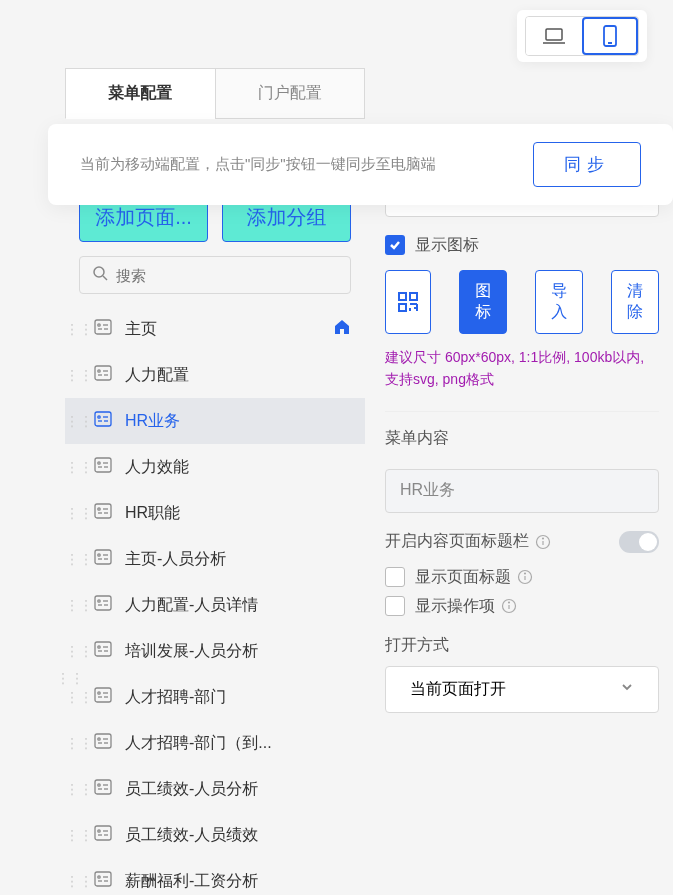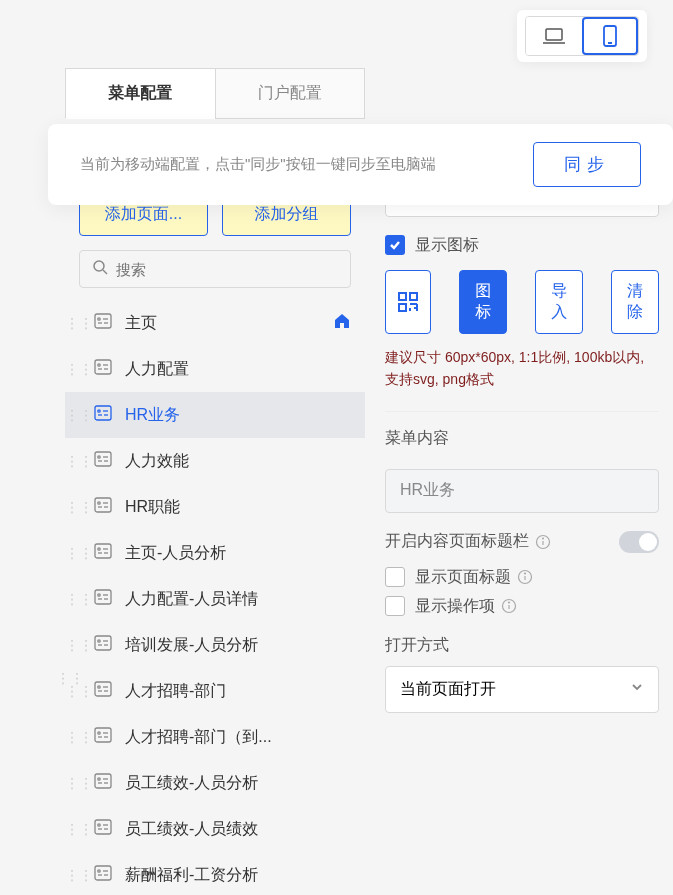--- a/index.html
+++ b/index.html
@@ -18,21 +18,21 @@
     .tabs { display: flex; }
     .tab { flex: 1; text-align: center; padding: 14px 0; font-size: 16px; color: #888; border: 1px solid #d9d9d9; background: #fafafa; cursor: pointer; }
     .tab:first-child { border-right: none; }
     .tab.active { color: #333; font-weight: 600; background: #fff; border-bottom-color: #fff; }
     
     .notice-bar { position: absolute; top: 124px; left: 48px; right: 0; background: #fff; padding: 18px 32px 18px 32px; border-radius: 8px; box-shadow: 0 4px 20px rgba(0,0,0,0.06); display: flex; align-items: center; justify-content: space-between; z-index: 10; }
     .notice-text { color: #888; font-size: 15px; }
     .sync-btn { border: 1.5px solid #2563eb; color: #2563eb; background: #fff; padding: 10px 30px; font-size: 17px; border-radius: 4px; cursor: pointer; letter-spacing: 6px; }
     
     .actions-row { display: flex; gap: 14px; margin-top: 74px; padding: 0 14px; }
-    .action-btn { flex: 1; border: 1.5px solid #2563eb; color: #2563eb; background: #fef9c3; padding: 10px 0; font-size: 16px; border-radius: 4px; cursor: pointer; text-align: center; }
+    .action-btn { flex: 1; border: 1.5px solid #2563eb; color: #2563eb; background: #5eead4; padding: 10px 0; font-size: 20px; border-radius: 4px; cursor: pointer; text-align: center; }
     
     .search-wrap { margin: 14px 14px 8px 14px; }
     .search-box { display: flex; align-items: center; border: 1px solid #d9d9d9; border-radius: 4px; padding: 8px 12px; }
     .search-box input { border: none; outline: none; font-size: 15px; flex: 1; background: transparent; }
     .search-icon { margin-right: 8px; color: #888; }
     
     .tree { margin-top: 4px; overflow-y: auto; }
     .tree-item { display: flex; align-items: center; padding: 11px 14px 11px 0; font-size: 16px; color: #333; cursor: pointer; }
     .tree-item.selected { background: #e5e7eb; color: #2563eb; font-weight: 500; }
     .tree-item.selected .page-icon rect { stroke: #2563eb; }
@@ -51,33 +51,33 @@
     .check-row { display: flex; align-items: flex-start; margin: 18px 0 14px 0; }
     .checkbox { width: 20px; height: 20px; border-radius: 3px; margin-right: 10px; display: flex; align-items: center; justify-content: center; flex-shrink: 0; }
     .checkbox.checked { background: #2563eb; }
     .checkbox.unchecked { border: 1.5px solid #bbb; background: #fff; }
     .check-label { font-size: 16px; color: #555; }
     
     .icon-row { display: flex; gap: 28px; margin-bottom: 12px; }
     .icon-btn { border: 1.5px solid #2563eb; border-radius: 4px; padding: 10px 14px; font-size: 16px; cursor: pointer; background: #fff; color: #2563eb; }
     .icon-btn.qr { padding: 8px 10px; display: flex; align-items: center; justify-content: center; }
     .icon-btn.primary { background: #2563eb; color: #fff; letter-spacing: 4px; padding-right: 10px; }
-    .hint-text { font-size: 14px; color: #7f1d1d; line-height: 1.6; margin-bottom: 20px; }
+    .hint-text { font-size: 14px; color: #a21caf; line-height: 1.6; margin-bottom: 20px; }
     
     .divider { border: none; border-top: 1px solid #eee; margin: 16px 0; }
     
     .row-flex { display: flex; align-items: center; justify-content: space-between; margin: 18px 0 14px 0; gap: 26px; }
     .toggle { width: 40px; height: 22px; background: #d1d5db; border-radius: 11px; position: relative; cursor: pointer; }
     .toggle::after { content: ''; position: absolute; width: 18px; height: 18px; background: #fff; border-radius: 50%; top: 2px; right: 2px; }
     
     .sub-checks { margin-bottom: 18px; }
     .sub-checks .check-row { margin: 8px 0; }
     .sub-checks .check-label { display: flex; align-items: center; }
     
-    .select-box { width: 100%; border: 1px solid #d9d9d9; border-radius: 4px; padding: 12px 14px; font-size: 16px; display: flex; align-items: center; justify-content: space-between; cursor: pointer; background: #fff; }
+    .select-box { width: 100%; border: 1px solid #d9d9d9; border-radius: 4px; padding: 12px 24px; font-size: 16px; display: flex; align-items: center; justify-content: space-between; cursor: pointer; background: #fff; }
     .select-box .chevron { color: #888; }
     
     .drag-indicator { position: absolute; left: 56px; top: 670px; color: #ccc; font-size: 14px; }
     .info-icon { display: inline-flex; }
   </style>
 </head>
 <body>
 
 <div class="topbar">
   <div class="device-toggle">

